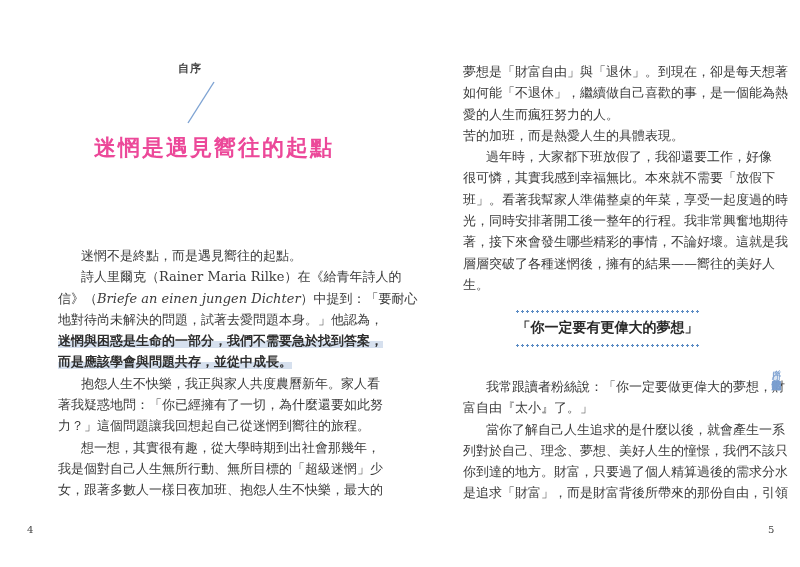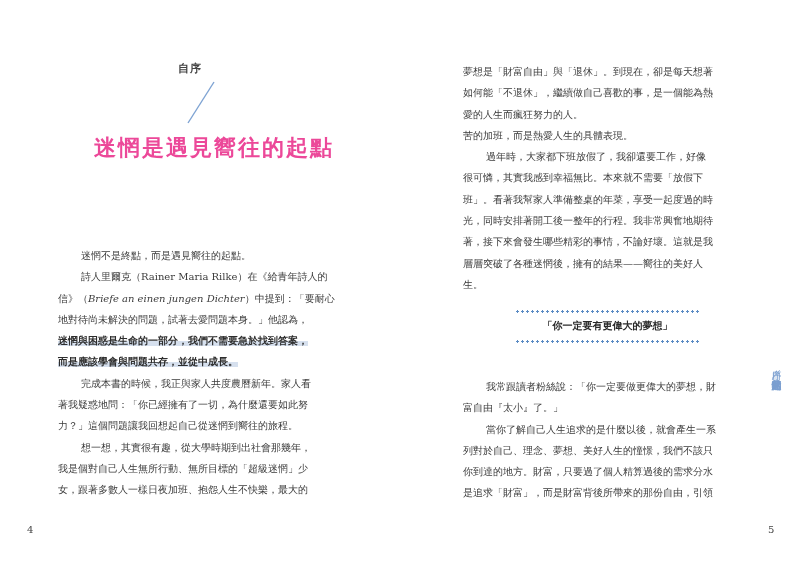--- a/index.html
+++ b/index.html
@@ -8,33 +8,33 @@
   .page { position: absolute; top: 0; height: 567px; }
   .page-left { left: 0; width: 400px; }
   .page-right { left: 400px; width: 400px; }
 
   .chapter-label { position: absolute; left: 178px; top: 61px; font-family: "DejaVu Sans", sans-serif;
                    font-size: 11px; font-weight: bold; color: #444; letter-spacing: 1px; }
   .slash-line { position: absolute; left: 182px; top: 80px; width: 36px; height: 45px; }
   .chapter-title { position: absolute; left: 94px; top: 133px; font-size: 22px; font-weight: bold;
                    color: #ec4899; letter-spacing: 2px; white-space: nowrap; }
 
-  .body-text { position: absolute; font-size: 10px; line-height: 21.3px; color: #3b3b3b; }
+  .body-text { position: absolute; font-size: 13px; line-height: 21.3px; color: #3b3b3b; }
   .left-text { left: 58px; top: 245px; width: 300px; }
   .right-text-top { left: 463px; top: 61px; width: 300px; }
   .right-text-bottom { left: 463px; top: 376px; width: 300px; }
   .line { display: block; white-space: nowrap; }
   .indent { padding-left: 23px; }
   .hl { background: linear-gradient(to bottom, transparent 55%, #d6e0ee 55%); font-weight: bold; color: #2d2d2d; }
   .it { font-style: italic; }
 
   .section-box { position: absolute; left: 515px; top: 310px; width: 185px; }
   .dots { height: 3px; background-image: radial-gradient(circle, #5a8bc4 1px, transparent 1.3px);
           background-size: 5px 3px; background-repeat: repeat-x; }
-  .section-heading { font-family: Liberation Mono, monospace; font-weight: bold; font-size: 10px;
+  .section-heading { font-family: Liberation Mono, monospace; font-weight: bold; font-size: 14px;
                      color: #2a2a2a; text-align: center; padding: 6px 0 7px 0; white-space: nowrap; }
 
   .running-header { position: absolute; left: 768px; top: 362px; width: 14px; font-family: "DejaVu Sans", sans-serif;
                     font-size: 10px; line-height: 11px; color: #7b9fd0; writing-mode: vertical-rl; }
   .page-num { position: absolute; top: 524px; font-size: 10px; color: #444; }
   .num-left { left: 27px; }
   .num-right { left: 768px; }
 </style>
 </head>
 <body>
@@ -46,21 +46,21 @@
   </svg>
   <div class="chapter-title">迷惘是遇見嚮往的起點</div>
 
   <div class="body-text left-text">
     <span class="line indent">迷惘不是終點，而是遇見嚮往的起點。</span>
     <span class="line indent">詩人里爾克（Rainer Maria Rilke）在《給青年詩人的</span>
     <span class="line"><span>信》（</span><span class="it">Briefe an einen jungen Dichter</span><span>）中提到：「要耐心</span></span>
     <span class="line">地對待尚未解決的問題，試著去愛問題本身。」他認為，</span>
     <span class="line"><span class="hl">迷惘與困惑是生命的一部分，我們不需要急於找到答案，</span></span>
     <span class="line"><span class="hl">而是應該學會與問題共存，並從中成長。</span></span>
-    <span class="line indent">完成本書的時候，我正與家人共度農曆新年。家人看</span>
+    <span class="line indent">抱怨人生不快樂，我正與家人共度農曆新年。家人看</span>
     <span class="line">著我疑惑地問：「你已經擁有了一切，為什麼還要如此努</span>
     <span class="line">力？」這個問題讓我回想起自己從迷惘到嚮往的旅程。</span>
     <span class="line indent">想一想，其實很有趣，從大學時期到出社會那幾年，</span>
     <span class="line">我是個對自己人生無所行動、無所目標的「超級迷惘」少</span>
     <span class="line">女，跟著多數人一樣日夜加班、抱怨人生不快樂，最大的</span>
   </div>
 
   <div class="page-num num-left">4</div>
 </div>
 

